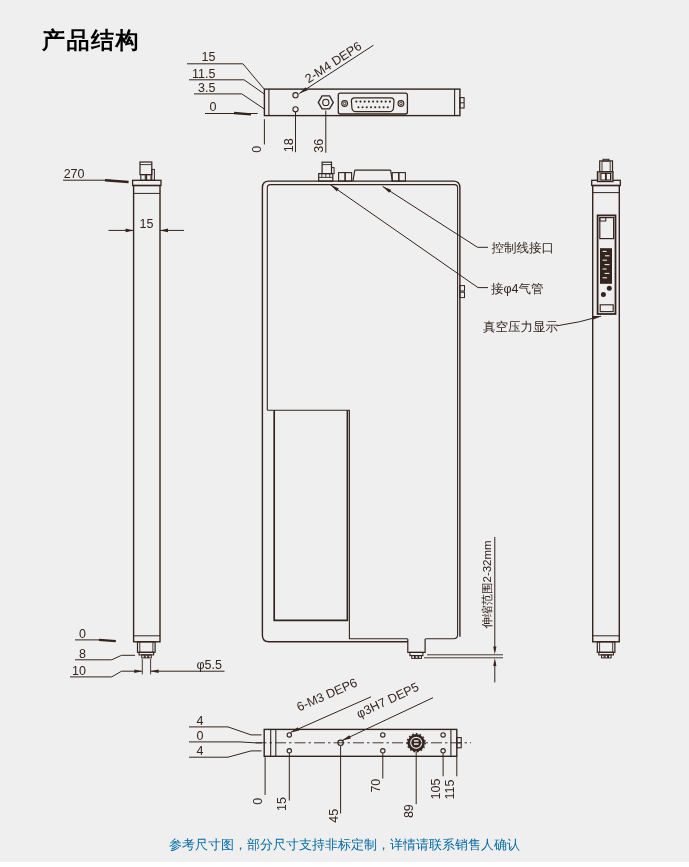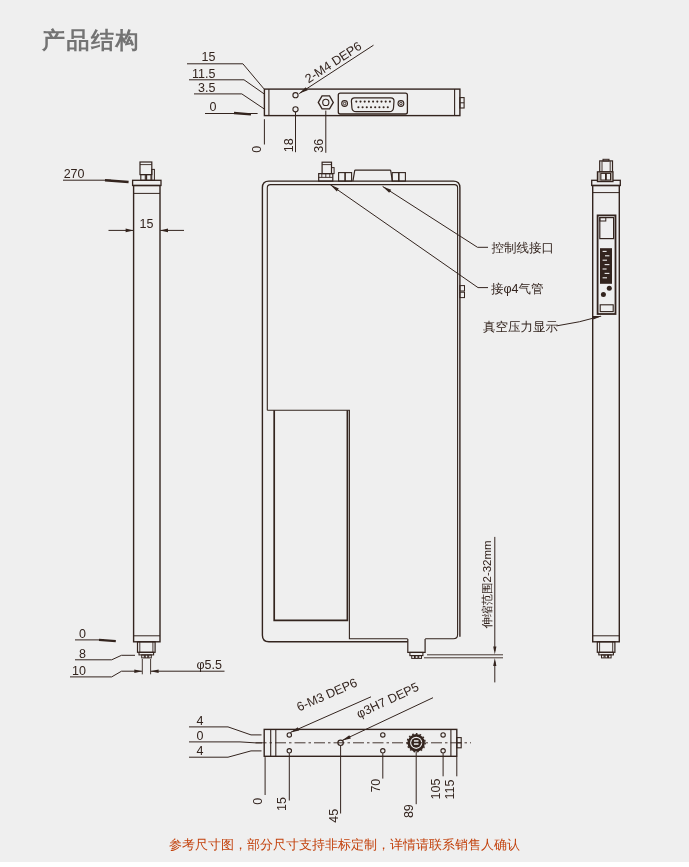--- a/index.html
+++ b/index.html
@@ -1,21 +1,21 @@
 <!DOCTYPE html>
 <html><head>
 <meta charset="utf-8">
 <style>
   html,body{margin:0;padding:0;}
   .page{position:relative;width:689px;height:867px;background:#efefef;overflow:hidden;
         font-family:"Liberation Sans","DejaVu Sans",sans-serif;}
   .page-title{position:absolute;left:42px;top:25px;margin:0;font-size:23px;font-weight:bold;
-        color:#737373;letter-spacing:1.5px;font-family:"Liberation Sans","DejaVu Sans",sans-serif;}
+        color:#000000;letter-spacing:1.5px;font-family:"Liberation Sans","DejaVu Sans",sans-serif;}
   .footer-note{position:absolute;left:0;top:836px;width:689px;text-align:center;
-        font-size:13px;color:#c2410c;}
+        font-size:13px;color:#0369a1;}
   .bottom-strip{position:absolute;left:0;top:862px;width:689px;height:5px;background:#ffffff;}
   svg.drawing{position:absolute;left:0;top:0;}
   svg .ln{stroke:#33241e;fill:none;}
   svg .fl{fill:#33241e;stroke:none;}
   svg text{fill:#33241e;font-family:"Liberation Sans","DejaVu Sans",sans-serif;font-size:12.5px;}
   svg text.small{font-size:11.5px;}
 </style>
 </head>
 <body>
 

